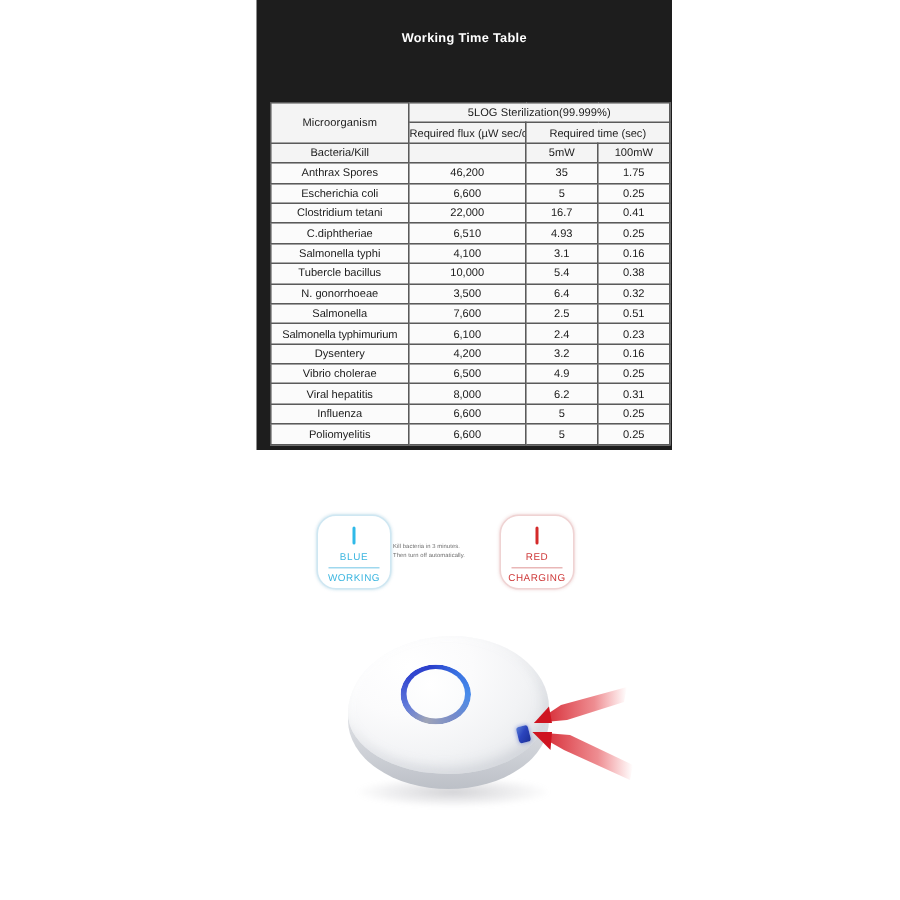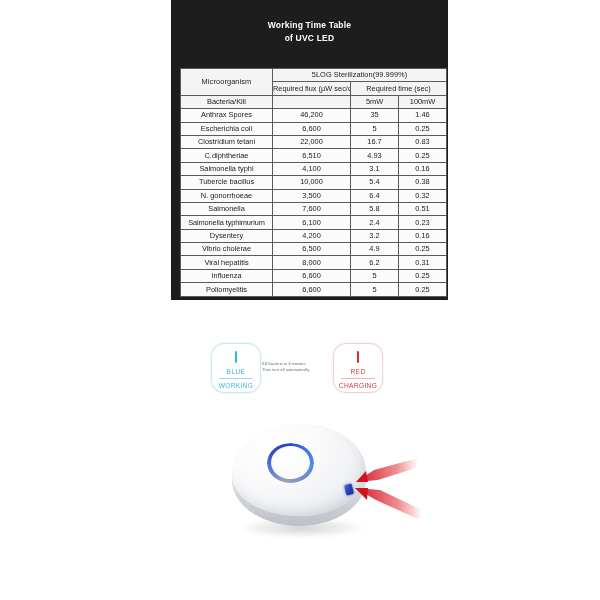--- a/index.html
+++ b/index.html
@@ -277,21 +277,20 @@
     background: #ffffff;
   }
 </style>
 </head>
 <body>
 
 <div class="black-panel">
 
   <div class="panel-title">
     <span>Working Time Table</span>
-    <span class="l2">of UVC LED</span>
   </div>
 
   <div class="table-wrap">
     <table class="wt">
       <colgroup>
         <col class="c-org">
           <col class="c-flux">
           <col class="c-5mw">
           <col class="c-100mw">
       </colgroup>
@@ -309,33 +308,33 @@
           <th class="blank-cell"></th>
           <th class="sub-pow">5mW</th>
           <th class="sub-pow">100mW</th>
         </tr>
       </thead>
       <tbody id="table-body">
           <tr>
             <td>Anthrax Spores</td>
             <td>46,200</td>
             <td>35</td>
-            <td>1.46</td>
+            <td>1.75</td>
           </tr>
           <tr>
             <td>Escherichia coli</td>
             <td>6,600</td>
             <td>5</td>
             <td>0.25</td>
           </tr>
           <tr>
             <td>Clostridium tetani</td>
             <td>22,000</td>
             <td>16.7</td>
-            <td>0.83</td>
+            <td>0.41</td>
           </tr>
           <tr>
             <td>C.diphtheriae</td>
             <td>6,510</td>
             <td>4.93</td>
             <td>0.25</td>
           </tr>
           <tr>
             <td>Salmonella typhi</td>
             <td>4,100</td>
@@ -350,21 +349,21 @@
           </tr>
           <tr>
             <td>N. gonorrhoeae</td>
             <td>3,500</td>
             <td>6.4</td>
             <td>0.32</td>
           </tr>
           <tr>
             <td>Salmonella</td>
             <td>7,600</td>
-            <td>5.8</td>
+            <td>2.5</td>
             <td>0.51</td>
           </tr>
           <tr>
             <td class="row-tiny">Salmonella  typhimurium</td>
             <td>6,100</td>
             <td>2.4</td>
             <td>0.23</td>
           </tr>
           <tr>
             <td>Dysentery</td>

